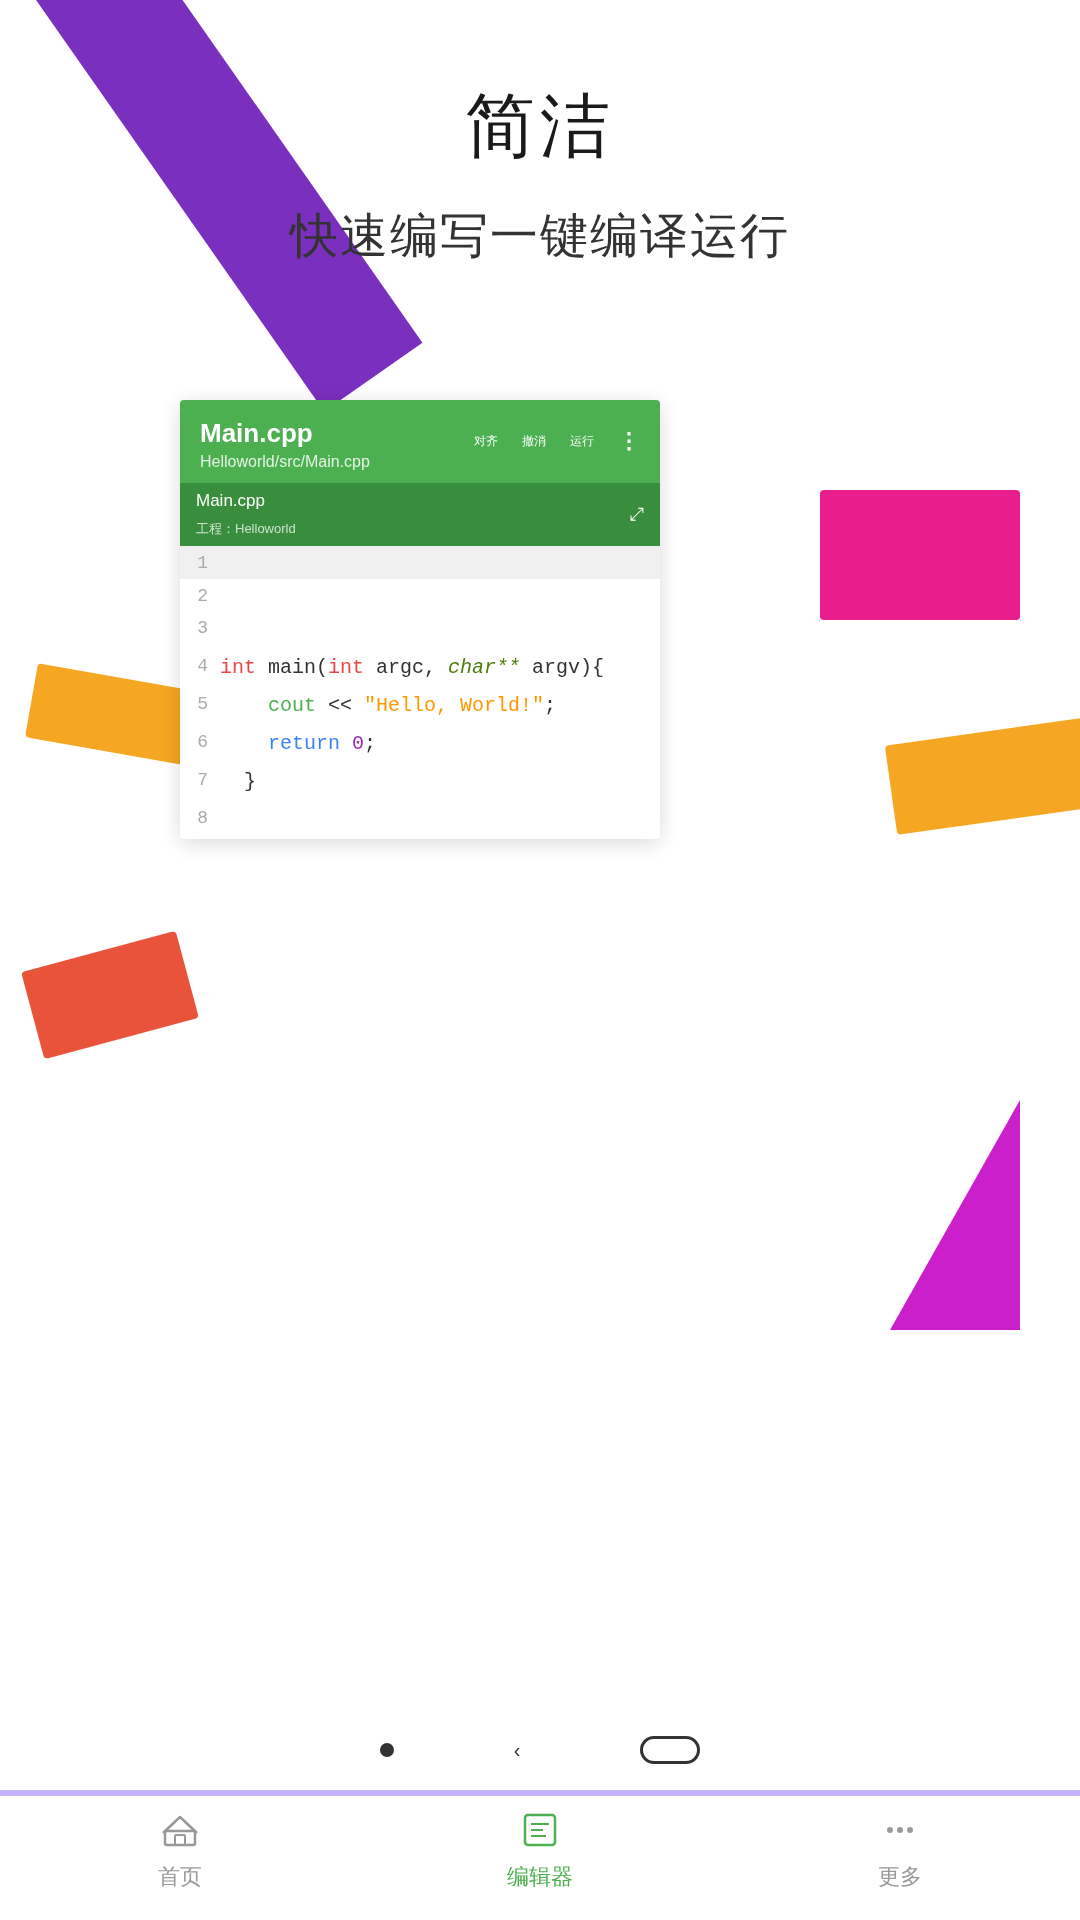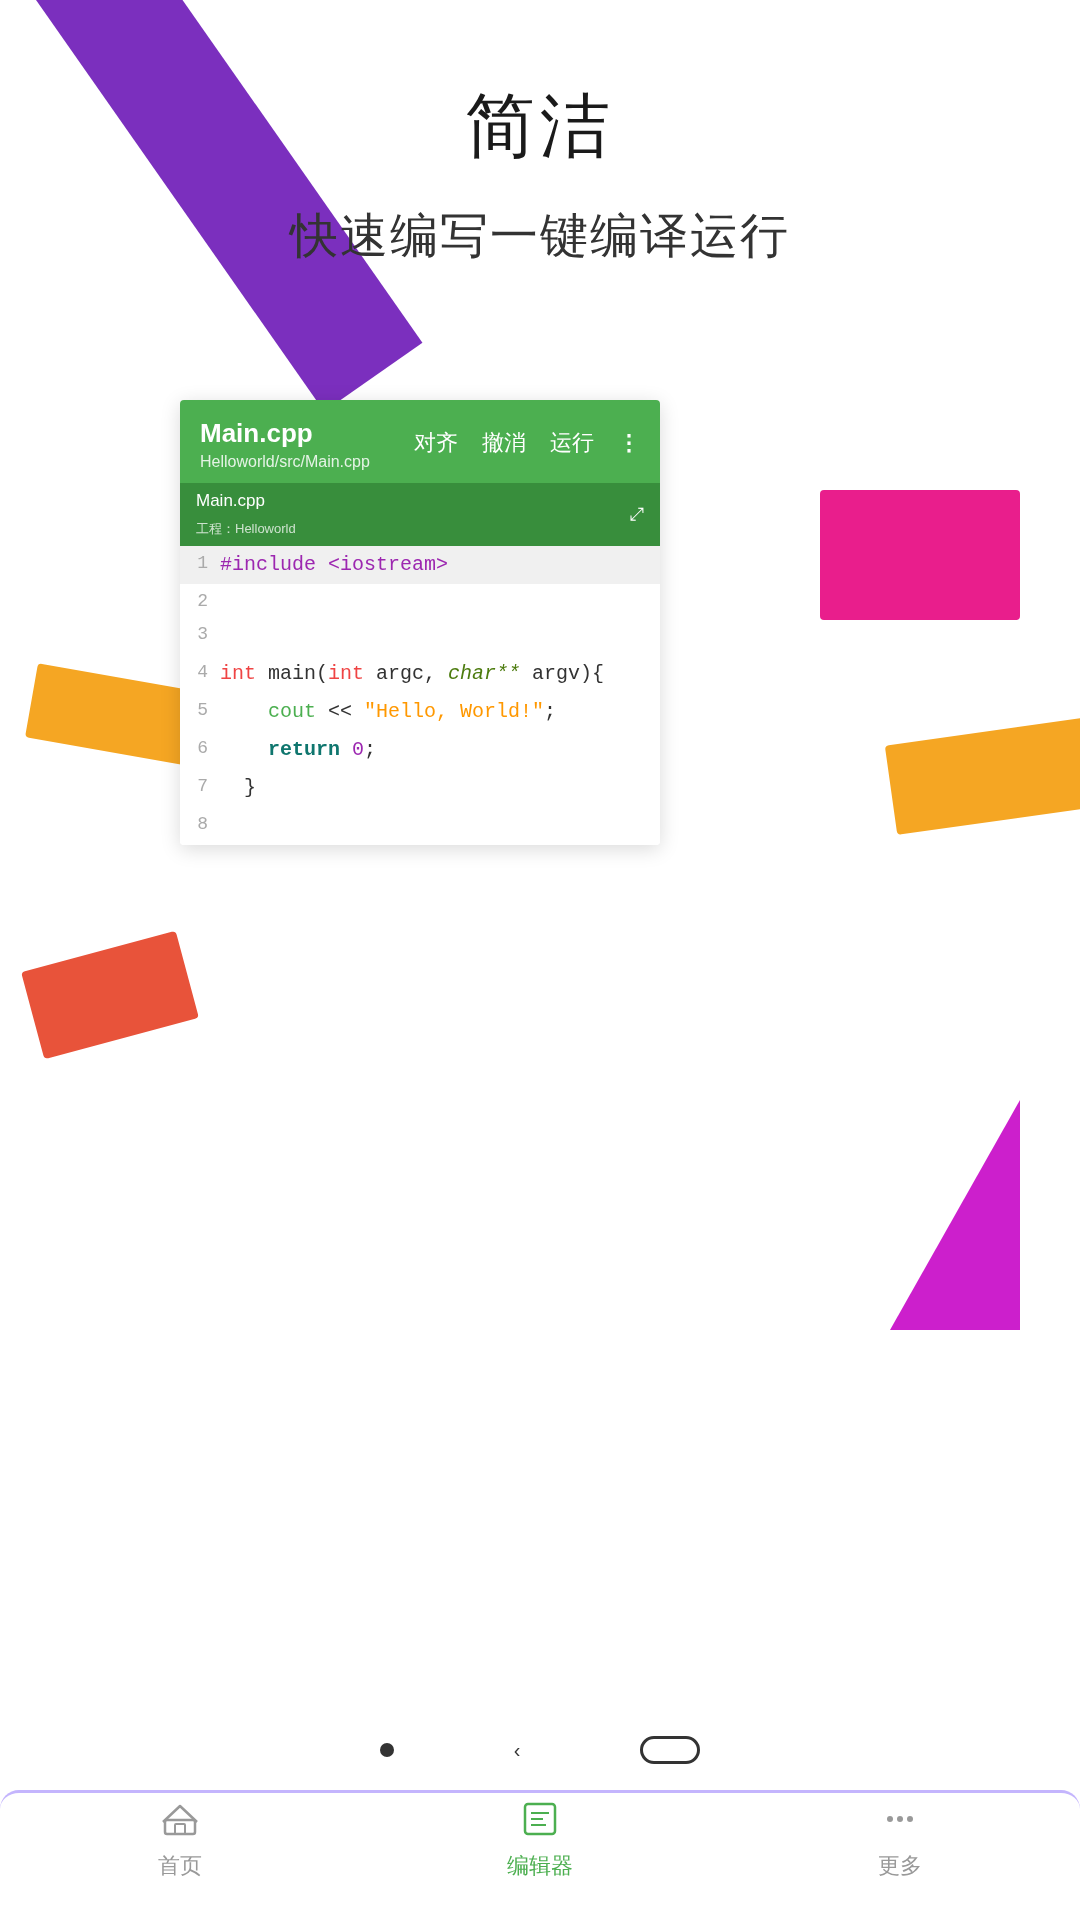--- a/index.html
+++ b/index.html
@@ -135,21 +135,21 @@
     .editor-actions {
       display: flex;
       align-items: center;
       justify-content: flex-end;
       margin-top: 10px;
       gap: 24px;
     }
 
     .editor-action-btn {
       color: #ffffff;
-      font-size: 22px;
+      font-size: 12px;
       cursor: pointer;
     }
 
     .editor-more-btn {
       color: #ffffff;
       font-size: 22px;
       font-weight: bold;
       cursor: pointer;
     }
 
@@ -215,38 +215,38 @@
       color: #333333;
       white-space: pre;
     }
 
     
     .kw-include { color: #9C27B0; }
     .kw-header { color: #9C27B0; }
     .kw-namespace { color: #9C27B0; }
     .kw-int { color: #ef4444; }
     .kw-char { color: #4d7c0f; font-style: italic; }
-    .kw-return { color: #0f766e; font-weight: bold; }
+    .kw-return { color: #3b82f6; }
     .kw-cout { color: #4CAF50; }
     .str-val { color: #FF9800; }
     .num-val { color: #9C27B0; }
 
     
     .bottom-nav {
       position: absolute;
       bottom: 0;
       left: 0;
       width: 100%;
       height: 130px;
       background: #ffffff;
-      border-top: 3px solid #c4b5fd;
-      display: flex;
+      border-top: 6px solid #c4b5fd;
+      display: flex;
+      align-items: center;
       justify-content: space-around;
       padding-bottom: 20px;
-      border-radius: 19px;
     }
 
     .nav-item {
       display: flex;
       flex-direction: column;
       align-items: center;
       gap: 6px;
       cursor: pointer;
       min-width: 100px;
     }
@@ -337,21 +337,20 @@
       <div class="editor-tab-filename">Main.cpp</div>
       <div class="editor-tab-project">工程：Helloworld</div>
     </div>
     <span class="editor-expand-btn">⤢</span>
   </div>
 
   <div class="code-area">
 
     <div class="code-line highlight-bg">
       <span class="line-num">1</span>
-      <span class="line-content"><span class="kw-include">#include</span> <span class="kw-header">&lt;iostream&gt;</span></span>
     </div>
 
     <div class="code-line">
       <span class="line-num">2</span>
     </div>
 
     <div class="code-line">
       <span class="line-num">3</span>
       <span class="line-content"> </span>
     </div>

